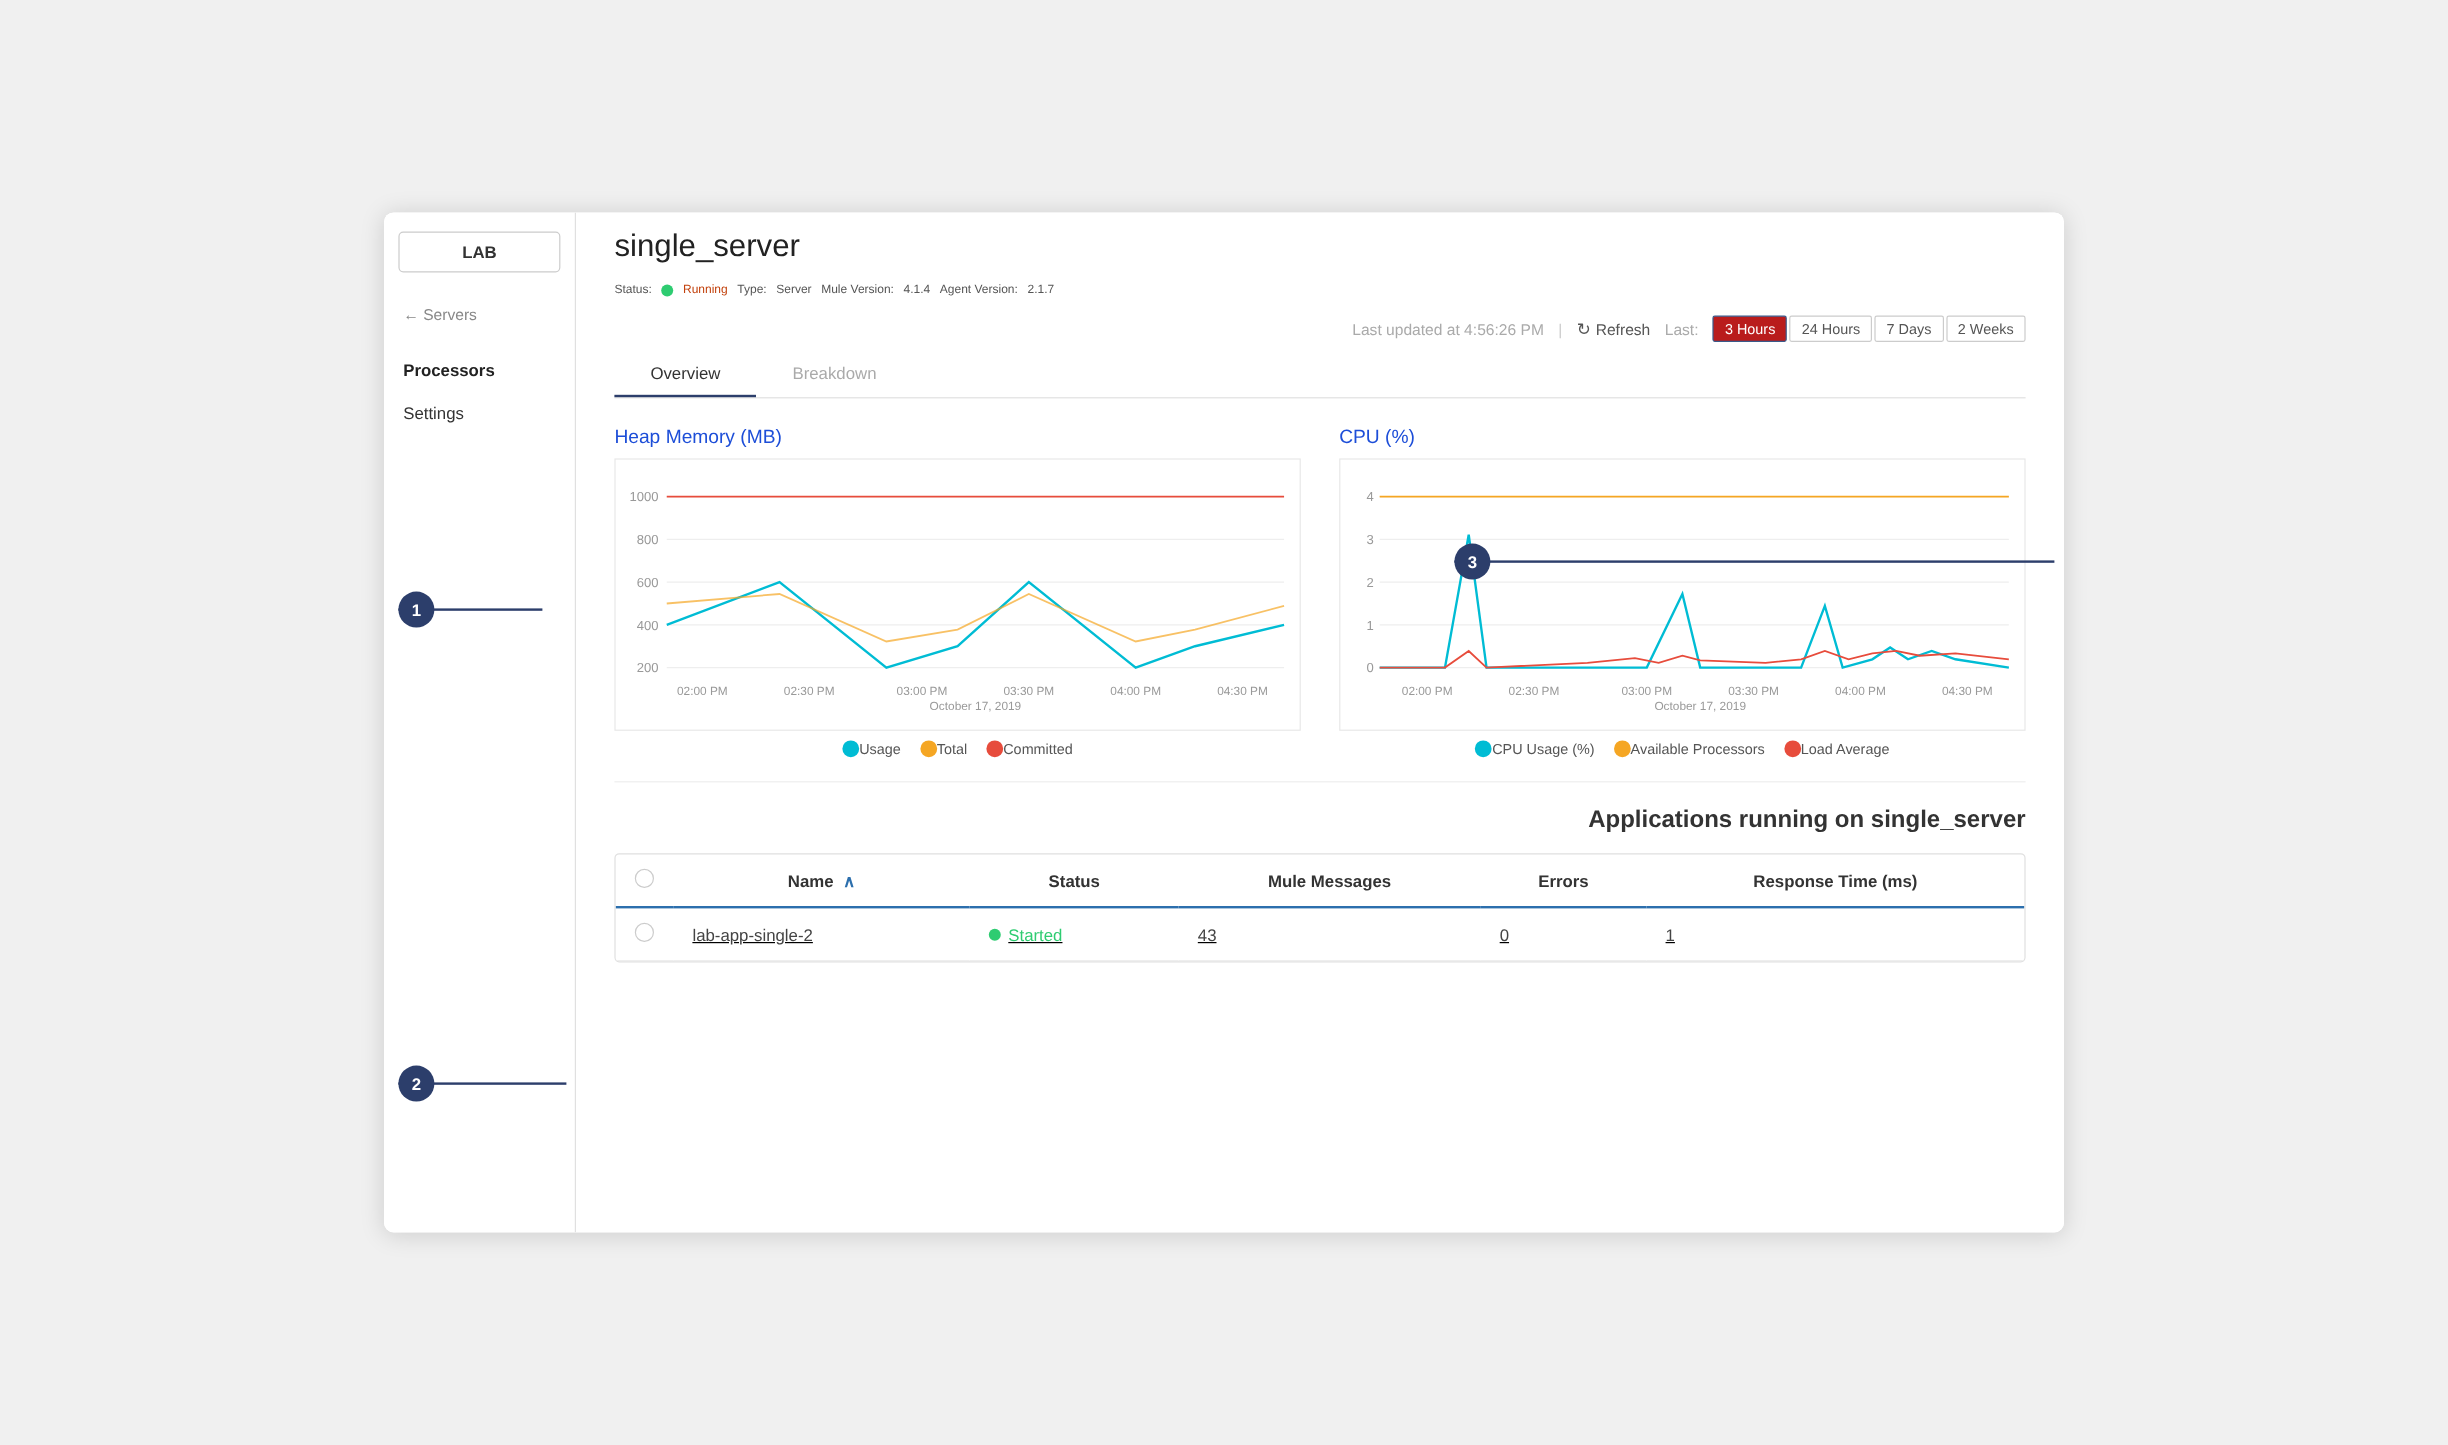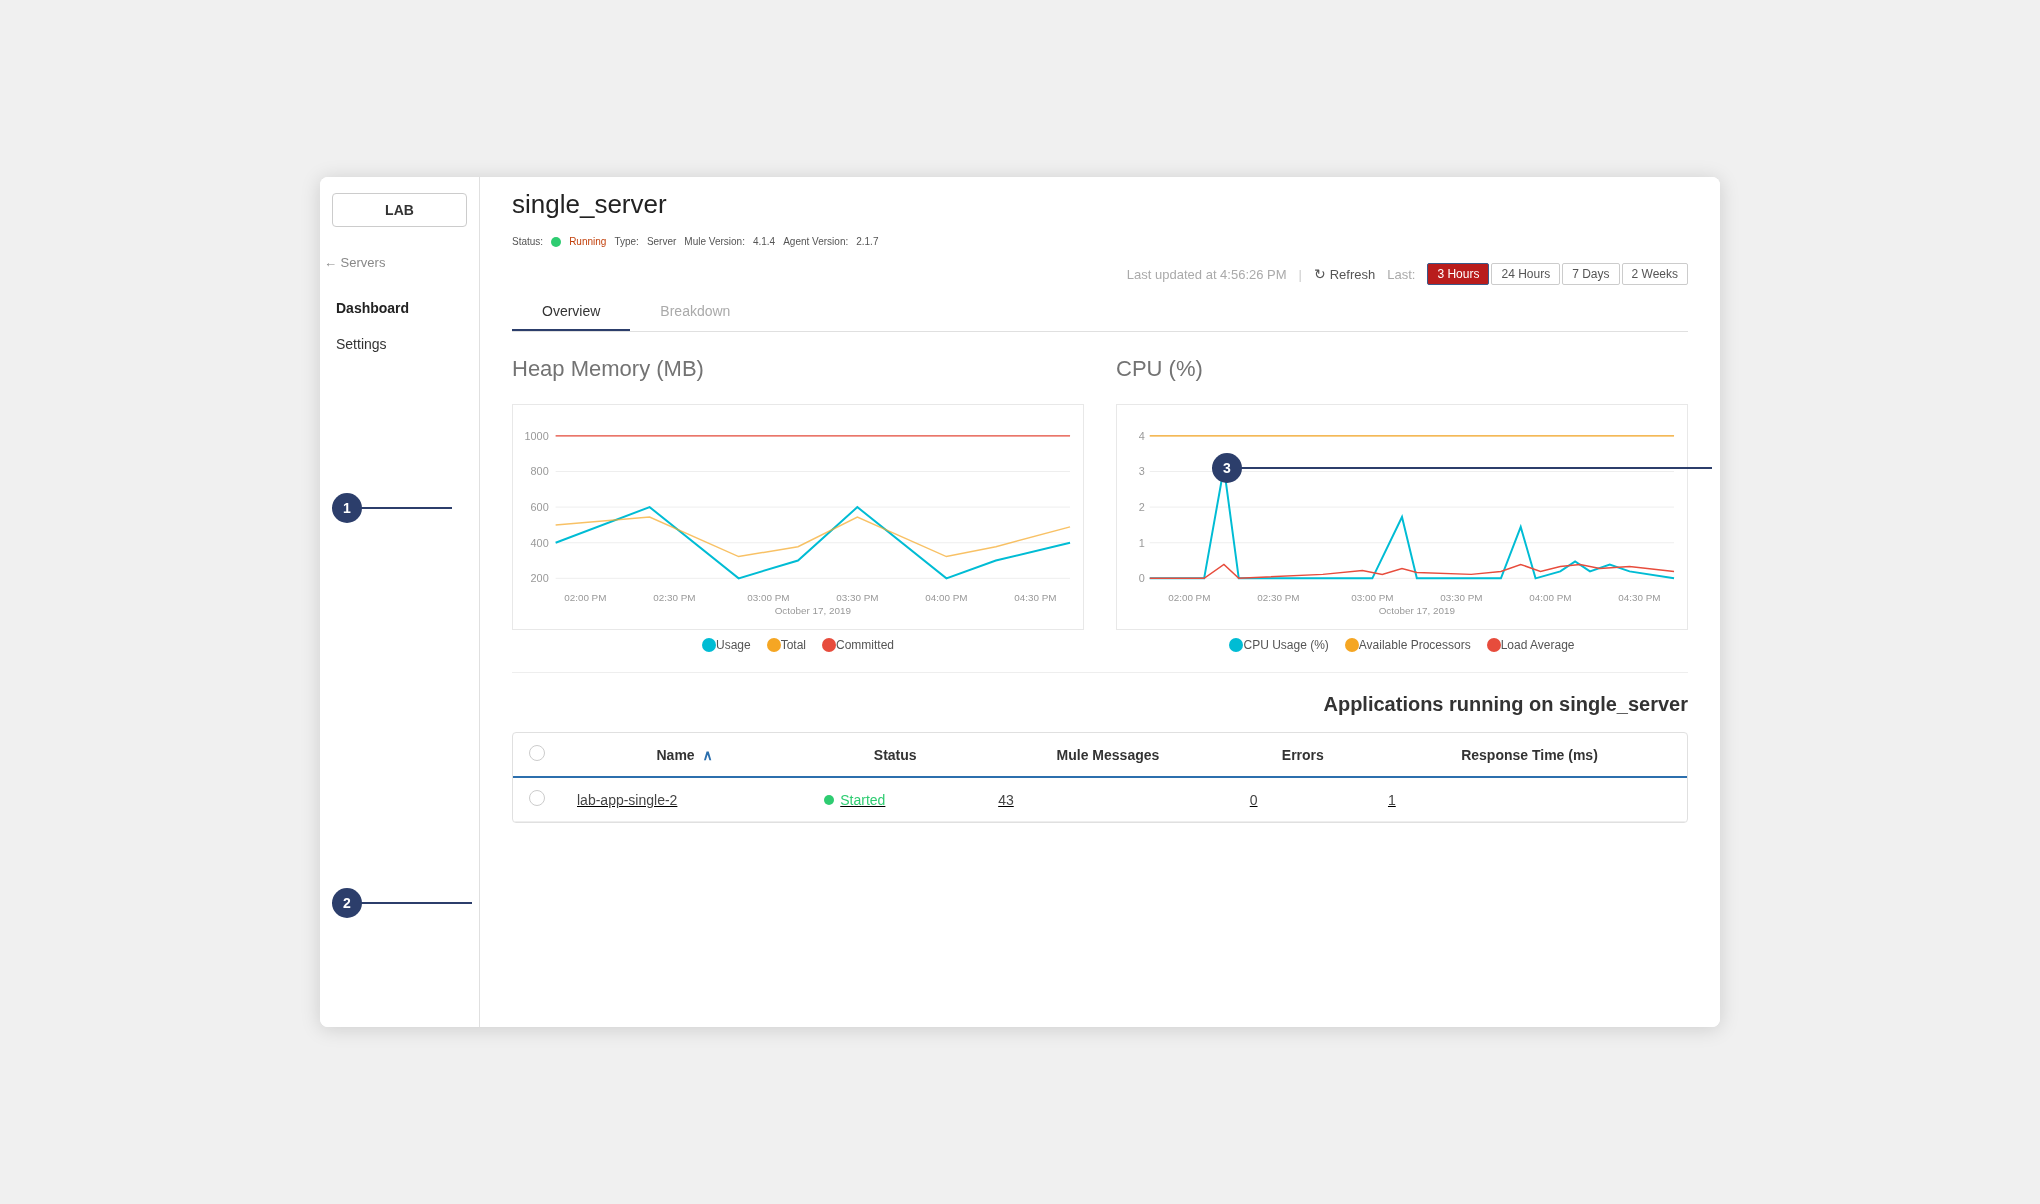--- a/index.html
+++ b/index.html
@@ -1,21 +1,21 @@
 <!DOCTYPE html>
 <html><head>
   <meta charset="utf-8">
   <style>
     * { box-sizing: border-box; margin: 0; padding: 0; }
     body { font-family: -apple-system, BlinkMacSystemFont, 'Segoe UI', sans-serif; background: #f0f0f0; display: flex; justify-content: center; align-items: center; min-height: 100vh; }
     .window { background: #fff; width: 1400px; min-height: 850px; border-radius: 8px; box-shadow: 0 2px 20px rgba(0,0,0,0.15); display: flex; overflow: hidden; position: relative; }
     
     .sidebar { width: 160px; background: #fff; border-right: 1px solid #e0e0e0; padding: 16px 0; flex-shrink: 0; }
     .sidebar-logo { margin: 0 12px 20px; padding: 8px 14px; border: 1px solid #ccc; border-radius: 4px; text-align: center; font-size: 14px; font-weight: 600; color: #333; }
-    .sidebar-back { padding: 8px 4px; font-size: 13px; color: #888; cursor: pointer; margin-bottom: 12px; }
+    .sidebar-back { padding: 8px 16px; font-size: 13px; color: #888; cursor: pointer; margin-bottom: 12px; }
     .sidebar-nav-item { padding: 10px 16px; font-size: 14px; color: #333; cursor: pointer; }
     .sidebar-nav-item.active { font-weight: 700; color: #222; }
     
     .main { flex: 1; padding: 12px 32px; overflow-y: auto; background: #fff; }
     .page-title { font-size: 26px; font-weight: 300; color: #222; margin-bottom: 16px; }
     .server-meta { display: flex; align-items: center; gap: 8px; font-size: 10px; color: #555; margin-bottom: 16px; }
     .status-dot { width: 10px; height: 10px; border-radius: 50%; background: #2ecc71; display: inline-block; }
     .status-running { color: #c2410c; font-weight: 500; }
     .toolbar { display: flex; align-items: center; justify-content: flex-end; gap: 12px; margin-bottom: 0; font-size: 13px; color: #aaa; padding-bottom: 8px; }
     .refresh-btn { display: flex; align-items: center; gap: 4px; color: #555; cursor: pointer; font-size: 13px; }
@@ -23,21 +23,21 @@
     .time-range { display: flex; gap: 2px; }
     .time-btn { padding: 3px 9px; border: 1px solid #ccc; font-size: 12px; cursor: pointer; color: #555; background: #fff; border-radius: 2px; }
     .time-btn.active { background: #b91c1c; color: #fff; border-color: #3a5a8a; }
     
     .tabs { display: flex; border-bottom: 1px solid #e0e0e0; margin-bottom: 24px; }
     .tab { padding: 10px 30px; font-size: 14px; color: #aaa; cursor: pointer; border-bottom: 2px solid transparent; }
     .tab.active { color: #333; border-bottom: 2px solid #2c3e6b; font-weight: 500; }
     
     .charts-row { display: flex; gap: 32px; margin-bottom: 16px; }
     .chart-container { flex: 1; }
-    .chart-title { font-size: 22px; font-weight: 400; color: #737373; margin-bottom: 22px; }
+    .chart-title { font-size: 16px; font-weight: 400; color: #1d4ed8; margin-bottom: 8px; }
     .chart-wrap { border: 1px solid #e8e8e8; padding: 12px 8px 8px; }
     .chart-legend { display: flex; gap: 16px; justify-content: center; margin-top: 8px; font-size: 12px; color: #555; }
     .legend-item { display: flex; align-items: center; gap: 0; }
     .legend-dot { width: 14px; height: 14px; border-radius: 50%; }
     
     .section-title { font-size: 20px; font-weight: 700; color: #333; margin-bottom: 16px; text-align: right; }
     
     .table-wrap { border: 1px solid #e0e0e0; border-radius: 4px; overflow: hidden; }
     table { width: 100%; border-collapse: collapse; font-size: 14px; }
     thead tr { border-bottom: 2px solid #2c6fad; }
@@ -54,21 +54,21 @@
     .chart-svg { width: 100%; height: 200px; }
   </style>
 </head>
 <body>
 
 <div class="window">
 
   <div class="sidebar">
     <div class="sidebar-logo">LAB</div>
     <div class="sidebar-back">← Servers</div>
-    <div class="sidebar-nav-item active">Dashboard</div>
+    <div class="sidebar-nav-item active">Processors</div>
     <div class="sidebar-nav-item">Settings</div>
   </div>
 
   <div class="main">
 
     <h1 class="page-title">single_server</h1>
 
     <div class="server-meta">
       <span>Status:</span>
       <span class="status-dot"></span>

